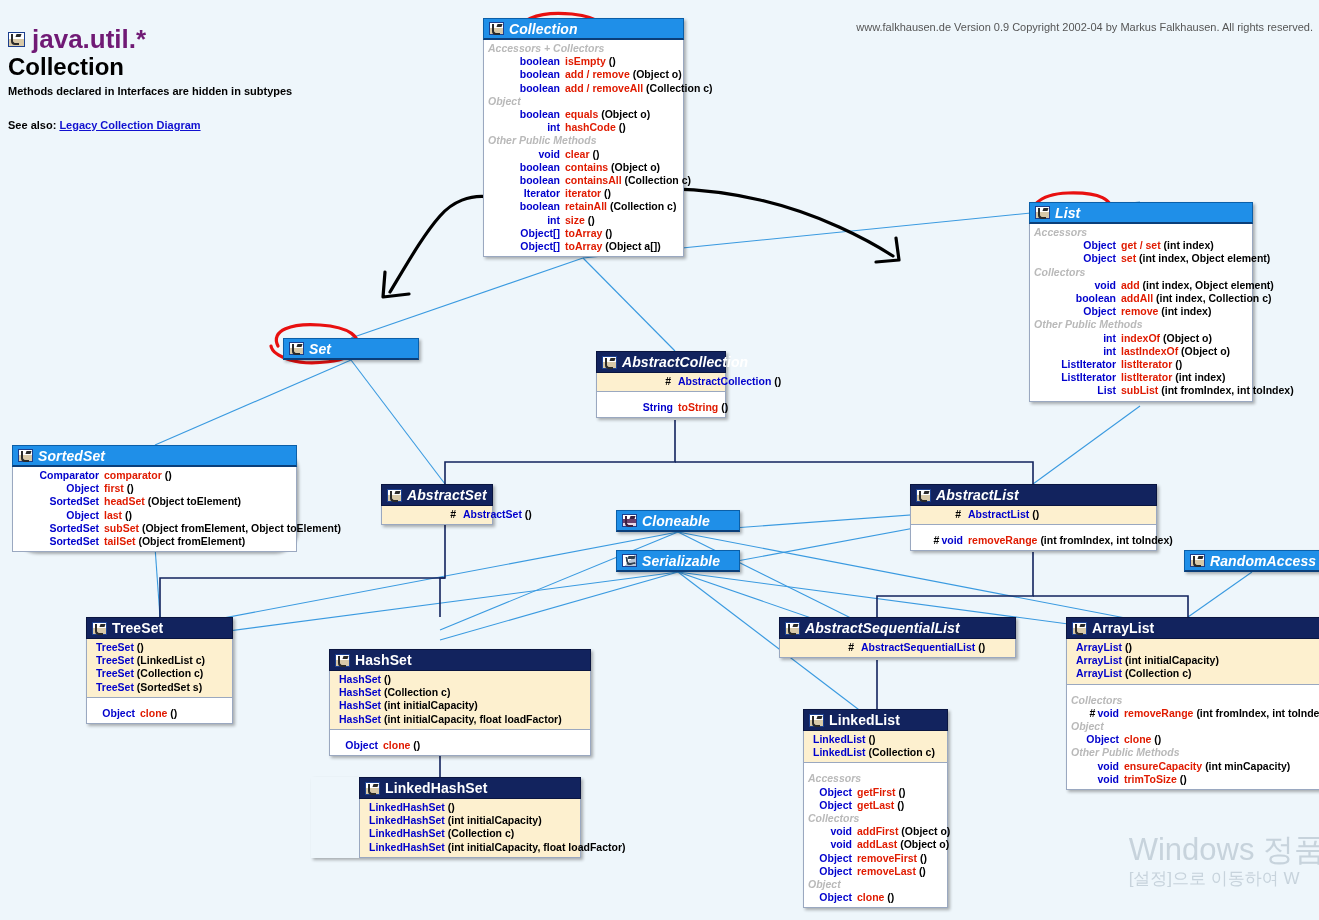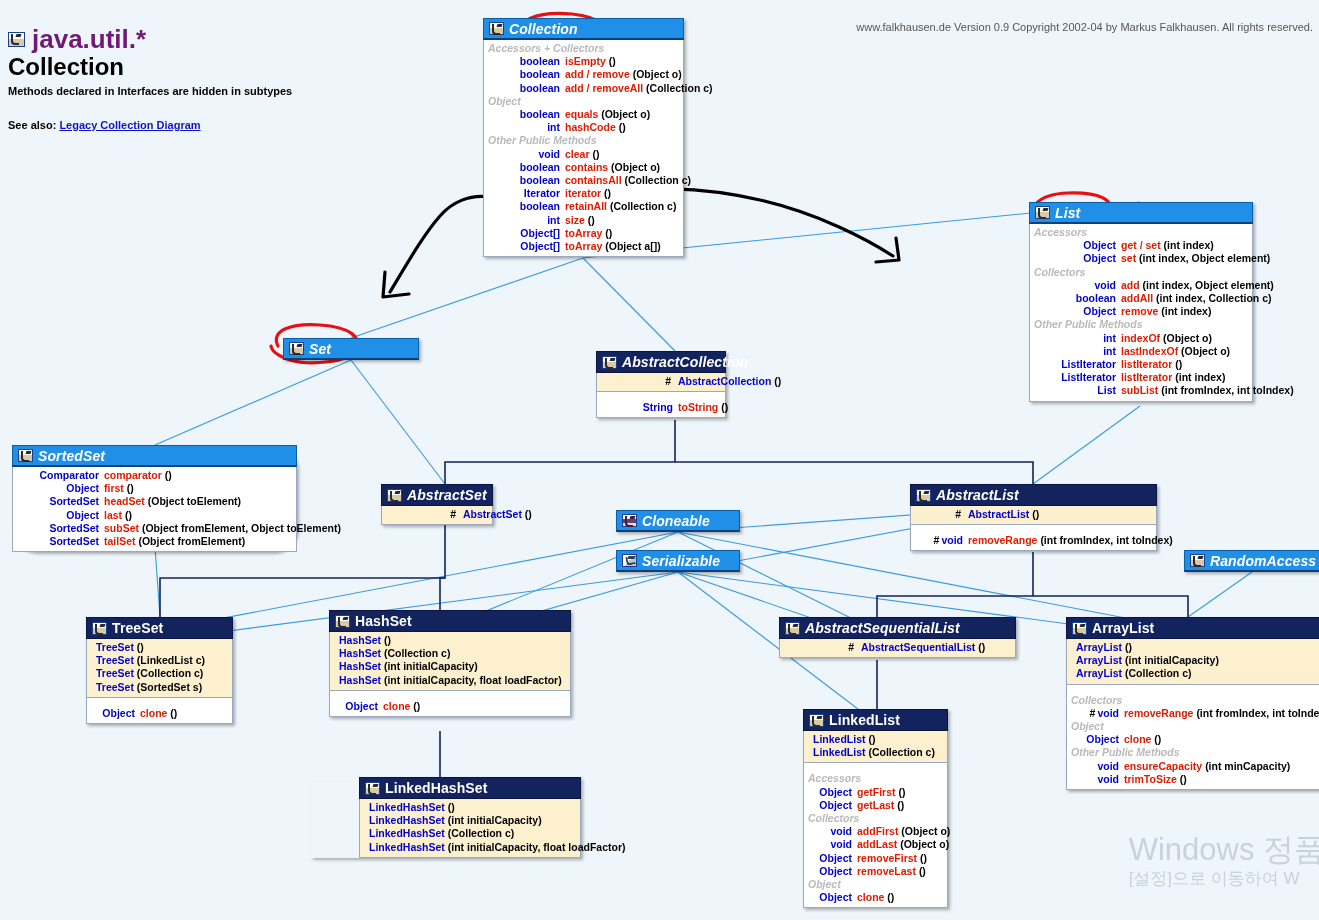--- a/index.html
+++ b/index.html
@@ -387,21 +387,21 @@
           </div>
         </div>
         <div class="body">
           <div class="mrow" style="height:7px"></div>
           <div class="mrow">
             <span class="ty" style="width: 44px;">Object</span>
             <span class="nm">clone <span class="par">()</span></span>
           </div>
         </div>
       </div>
-      <div class="box concrete" style="left: 329px; top: 610px; width: 242px;">
+      <div class="box concrete" style="left: 329px; top: 649px; width: 262px;">
         <div class="title">
           <span class="jicon ticon"></span>
           <span>HashSet</span>
         </div>
         <div class="ctors">
           <div class="mrow ctor">
             <span class="ty" style="width: 0px;"></span>
             <span class="nm">HashSet <span class="par">()</span></span>
           </div>
           <div class="mrow ctor">

